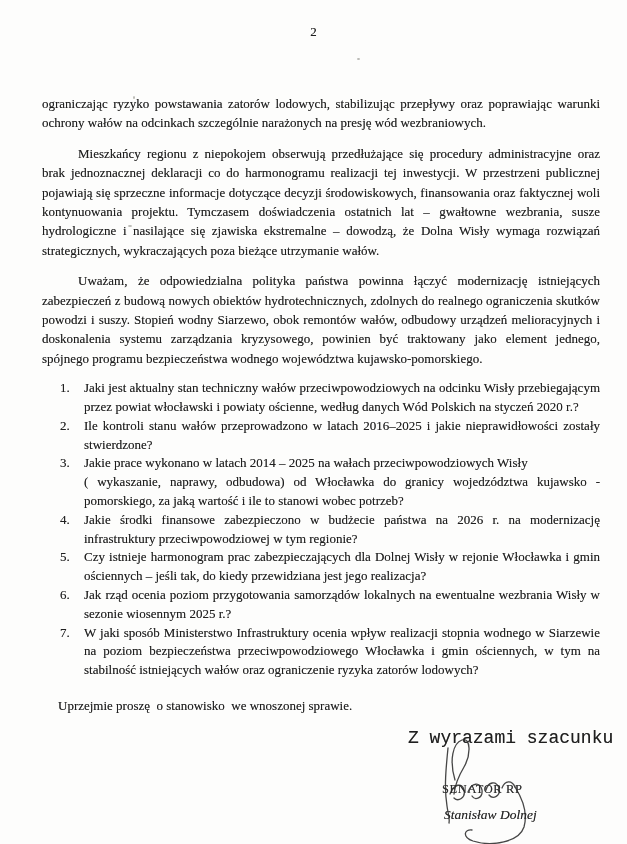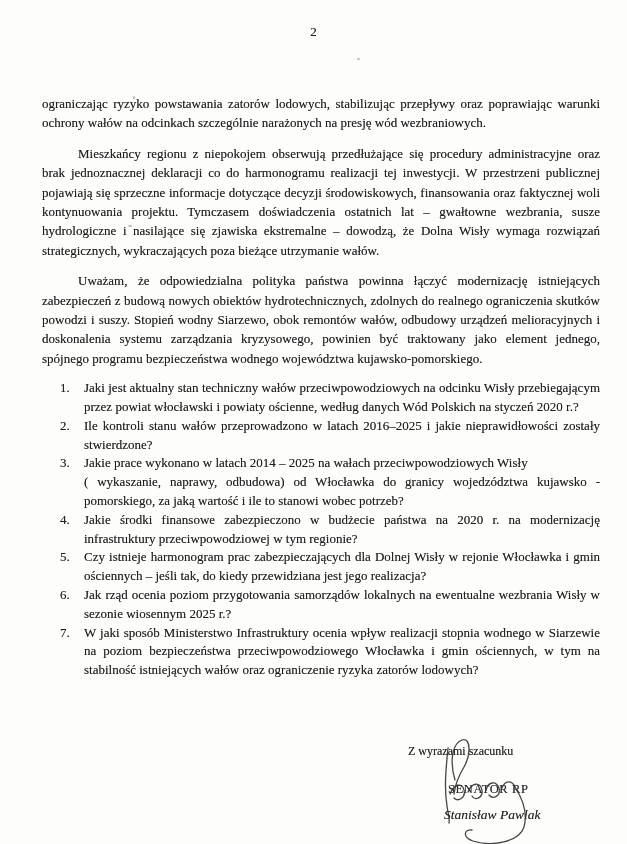--- a/index.html
+++ b/index.html
@@ -68,26 +68,27 @@
   .sig-block {
     position: absolute;
     left: 398px;
     top: 728px;
     width: 220px;
     height: 116px;
   }
   .signoff {
     position: absolute;
     left: 10px;
-    top: 16px;
-    font-size: 12px;
+    top: 0;
+    font-size: 18px;
+    font-family: Liberation Mono, monospace;
   }
   .sig-title {
     position: absolute;
-    left: 50px;
+    left: 44px;
     top: 54px;
     font-size: 12.5px;
     letter-spacing: 0.6px;
     color: #2e2e2e;
   }
   .sig-name {
     position: absolute;
     left: 46px;
     top: 79px;
     font-size: 13.5px;
@@ -138,42 +139,43 @@
         <span class="q-num">2.</span>
         <span class="q-text">Ile kontroli stanu wałów przeprowadzono w latach 2016–2025 i jakie nieprawidłowości zostały stwierdzone?</span>
       </div>
       <div class="q-item">
         <span class="q-num">3.</span>
         <span class="q-text">Jakie prace wykonano w latach 2014 – 2025 na wałach przeciwpowodziowych Wisły
 ( wykaszanie, naprawy, odbudowa) od Włocławka do granicy wojedzództwa kujawsko - pomorskiego, za jaką wartość i ile to stanowi wobec potrzeb?</span>
       </div>
       <div class="q-item">
         <span class="q-num">4.</span>
-        <span class="q-text">Jakie środki finansowe zabezpieczono w budżecie państwa na 2020 r. na modernizację infrastruktury przeciwpowodziowej w tym regionie?</span>
+        <span class="q-text">Jakie środki finansowe zabezpieczono w budżecie państwa na 2026 r. na modernizację infrastruktury przeciwpowodziowej w tym regionie?</span>
       </div>
       <div class="q-item">
         <span class="q-num">5.</span>
         <span class="q-text">Czy istnieje harmonogram prac zabezpieczających dla Dolnej Wisły w rejonie Włocławka i gmin ościennych – jeśli tak, do kiedy przewidziana jest jego realizacja?</span>
       </div>
       <div class="q-item">
         <span class="q-num">6.</span>
         <span class="q-text">Jak rząd ocenia poziom przygotowania samorządów lokalnych na ewentualne wezbrania Wisły w sezonie wiosennym 2025 r.?</span>
       </div>
       <div class="q-item">
         <span class="q-num">7.</span>
         <span class="q-text">W jaki sposób Ministerstwo Infrastruktury ocenia wpływ realizacji stopnia wodnego w Siarzewie na poziom bezpieczeństwa przeciwpowodziowego Włocławka i gmin ościennych, w tym na stabilność istniejących wałów oraz ograniczenie ryzyka zatorów lodowych?</span>
       </div>
     </div>
 
+    <p class="closing">Uprzejmie proszę  o stanowisko  we wnoszonej sprawie.</p>
   </div>
 
   <div class="sig-block">
     <div class="signoff">Z wyrazami szacunku</div>
     <div class="sig-title">SENATOR RP</div>
-    <div class="sig-name">Stanisław Pawlak</div>
+    <div class="sig-name">Stanisław Dolnej</div>
     <svg class="scrawl" viewBox="0 0 220 116" aria-hidden="true">
       <path d="M 57 52 C 51 32, 55 15, 64 12 C 73 9, 73 27, 66 39 C 60 49, 57 58, 56 66"></path>
       <path d="M 50 20 C 48 40, 46 60, 49 78 C 50 86, 52 90, 51 95"></path>
       <path d="M 52 66 C 56 56, 64 54, 66 62 C 68 70, 60 74, 56 70 M 70 64 C 74 54, 82 54, 84 62 C 85 70, 77 73, 74 68 M 88 62 C 90 54, 98 52, 101 60 C 103 68, 95 72, 91 67 M 104 60 C 107 52, 114 52, 117 59"></path>
       <path d="M 117 59 C 124 70, 130 85, 126 99 C 121 114, 94 119, 75 113 C 64 109, 66 101, 74 102"></path>
     </svg>
   </div>
 
   <div class="speck" style="left:357px; top:58px; width:3px; height:2px;"></div>
   <div class="speck" style="left:133px; top:96px; width:2px; height:3px;"></div>

